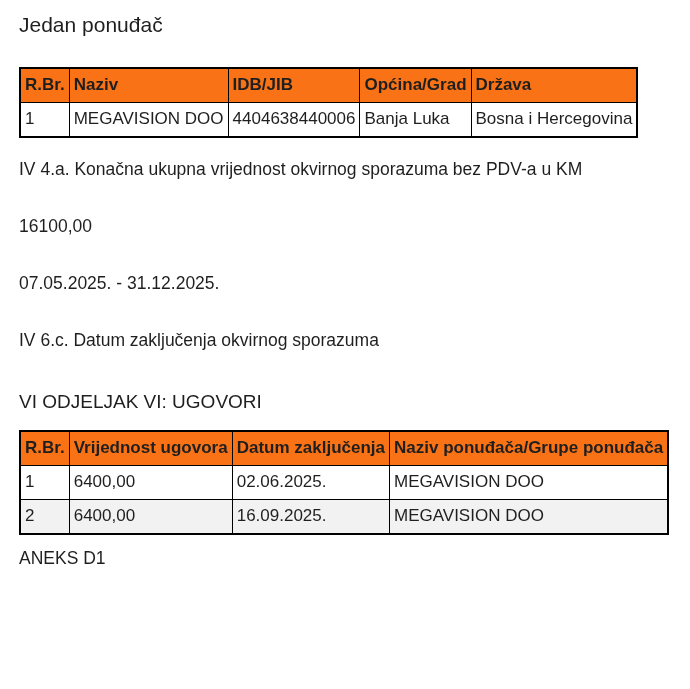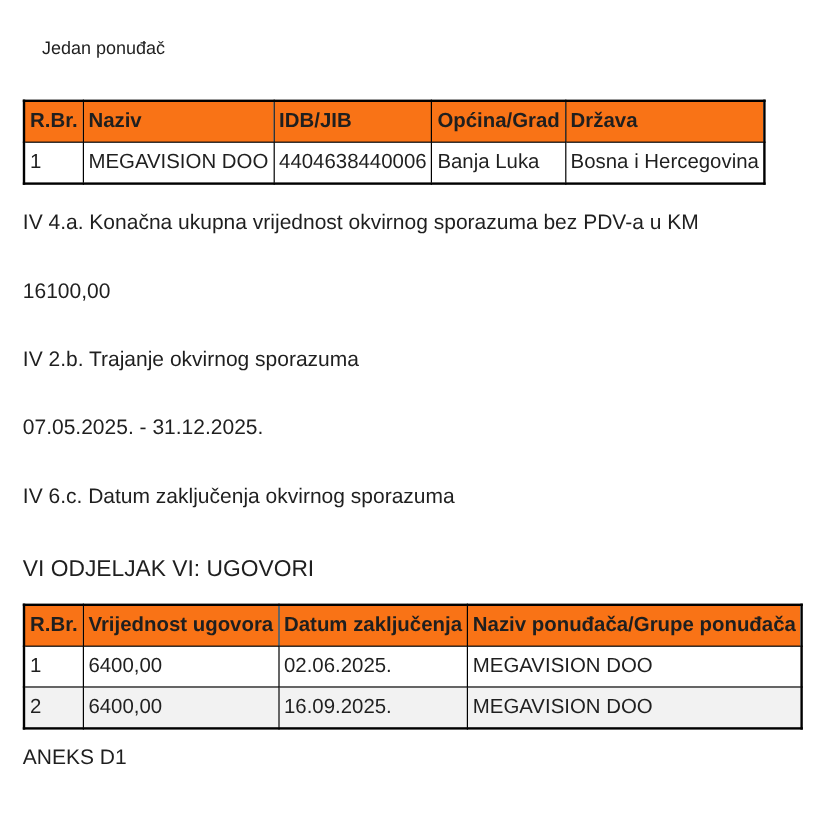--- a/index.html
+++ b/index.html
@@ -10,23 +10,23 @@
     height: 689px;
     overflow: hidden;
     font-family: "Liberation Sans", "DejaVu Sans", sans-serif;
     color: #1f1f1f;
   }
   .doc {
     padding: 13px 18px 0 19px;
     box-sizing: border-box;
   }
   .doc-heading {
-    font-size: 15px;
+    font-size: 21px;
     font-weight: 400;
-    margin: 16px;
+    margin: 0;
     line-height: 23px;
   }
   .para {
     font-size: 17.5px;
     line-height: 22px;
     margin: 35px 0;
   }
   .para.label-iv2a { margin-top: 20px; }
   .section-heading {
     font-size: 19px;
@@ -93,21 +93,20 @@
           <td>Banja Luka</td>
           <td>Bosna i Hercegovina</td>
         </tr>
       </tbody>
   </table>
 
   <p class="para label-iv2a">IV 4.a. Konačna ukupna vrijednost okvirnog sporazuma bez PDV-a u KM</p>
 
   <p class="para">16100,00</p>
 
-  <p class="para">IV 2.b. Trajanje okvirnog sporazuma</p>
 
   <p class="para">07.05.2025. - 31.12.2025.</p>
 
   <p class="para">IV 6.c. Datum zaključenja okvirnog sporazuma</p>
 
 
   <h2 class="section-heading">VI ODJELJAK VI: UGOVORI</h2>
 
   <table class="table-2">
     <colgroup>

